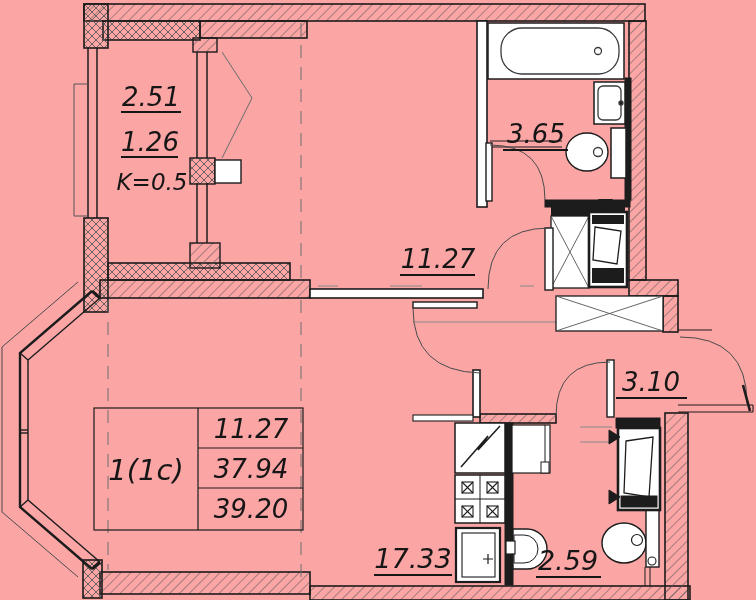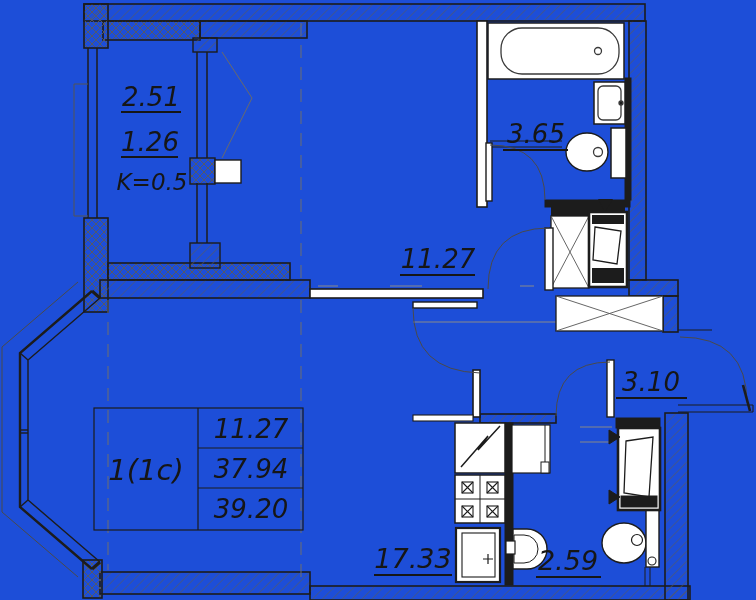--- a/index.html
+++ b/index.html
@@ -1,16 +1,16 @@
 <!DOCTYPE html>
 <html><head>
 <meta charset="utf-8">
 <style>
   html,body{margin:0;padding:0;background:#ffffff;}
-  .stage{width:756px;height:600px;position:relative;background:#1d4ed8;overflow:hidden;}
+  .stage{width:756px;height:600px;position:relative;background:#fca5a5;overflow:hidden;}
   svg{display:block;}
   text{font-family:"DejaVu Sans","Liberation Sans",sans-serif;font-style:italic;fill:#161616;}
   .lbl{font-weight:500;}
 </style>
 </head>
 <body>
 
 <div class="stage">
 <svg width="756" height="600" viewBox="0 0 756 600">
   <defs>

